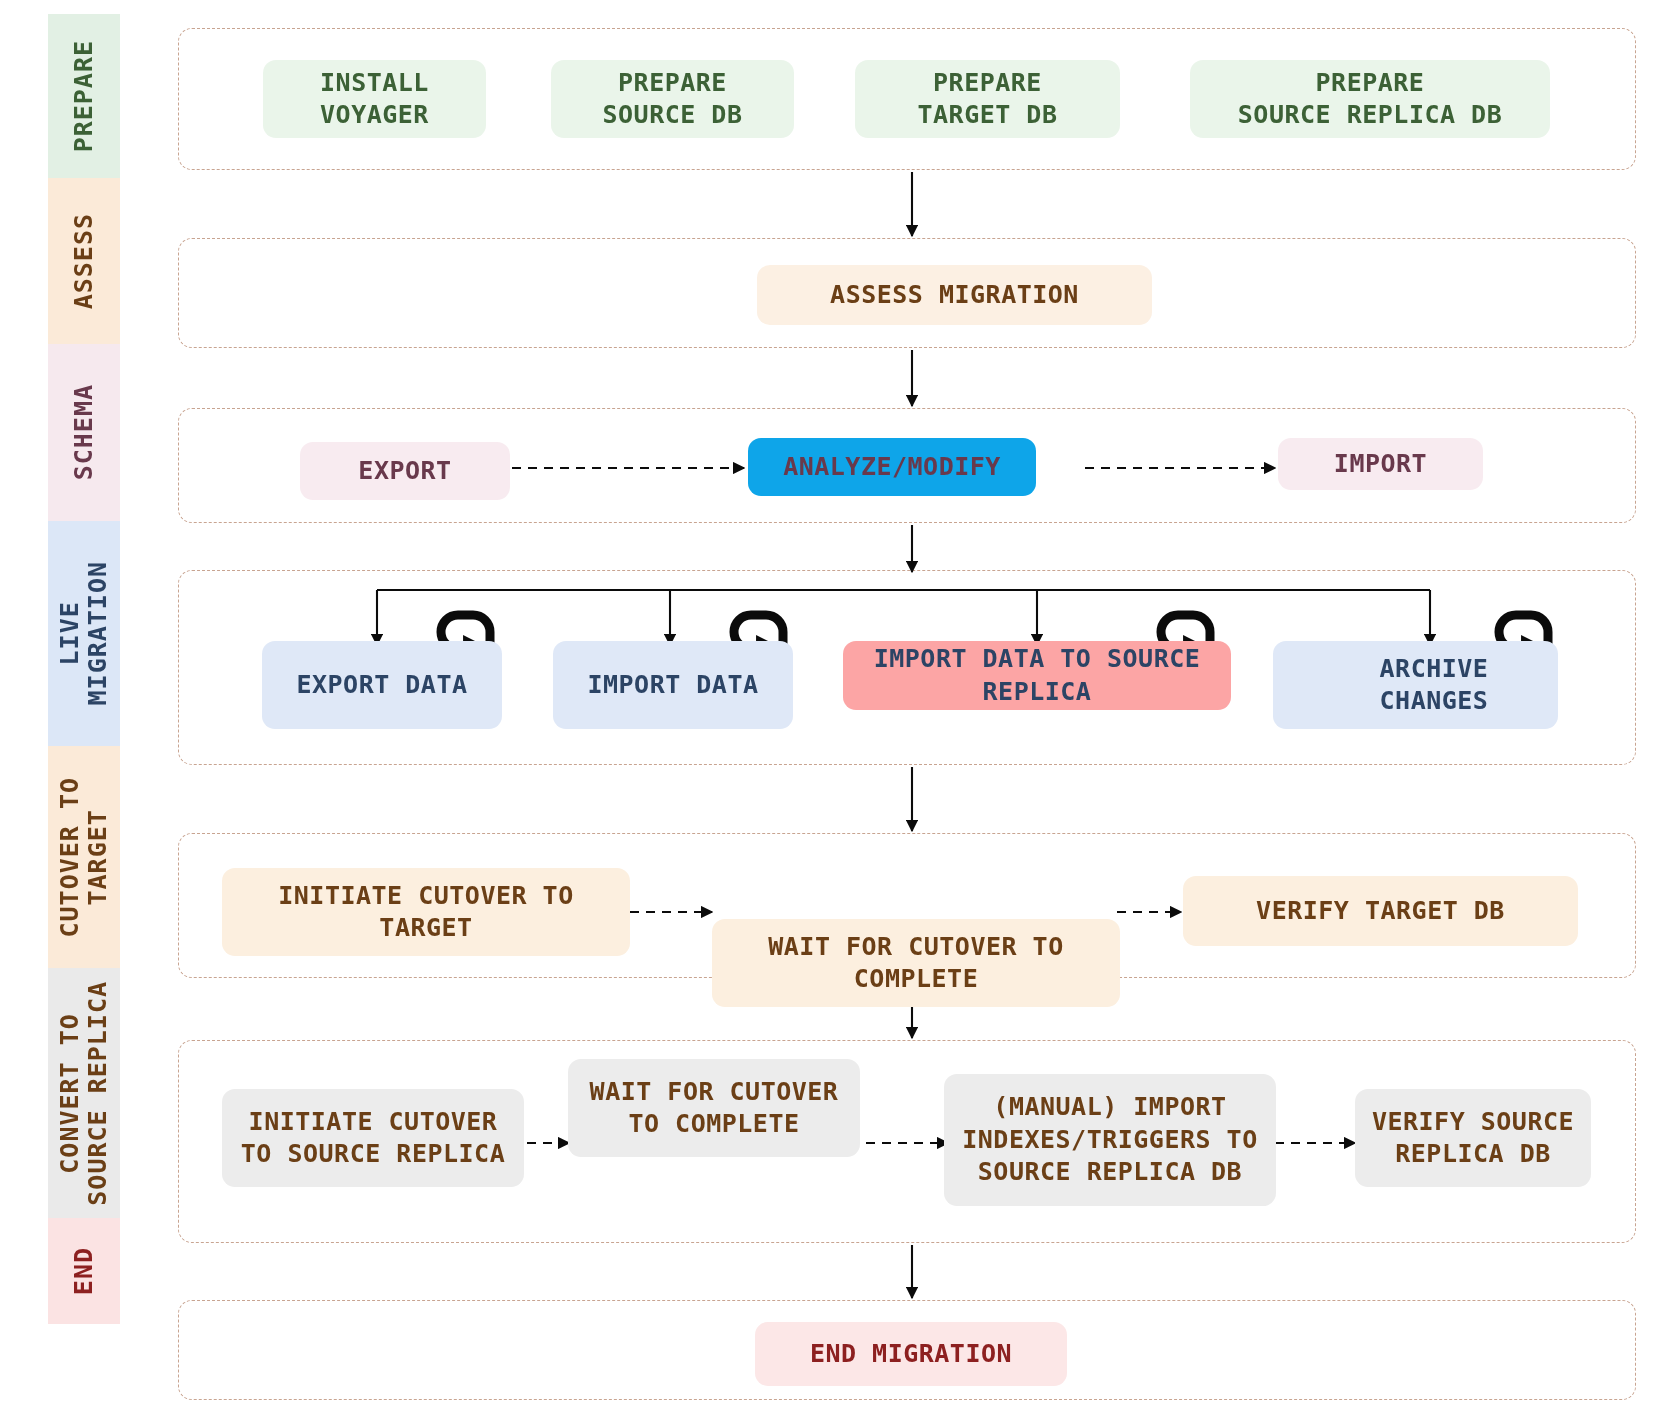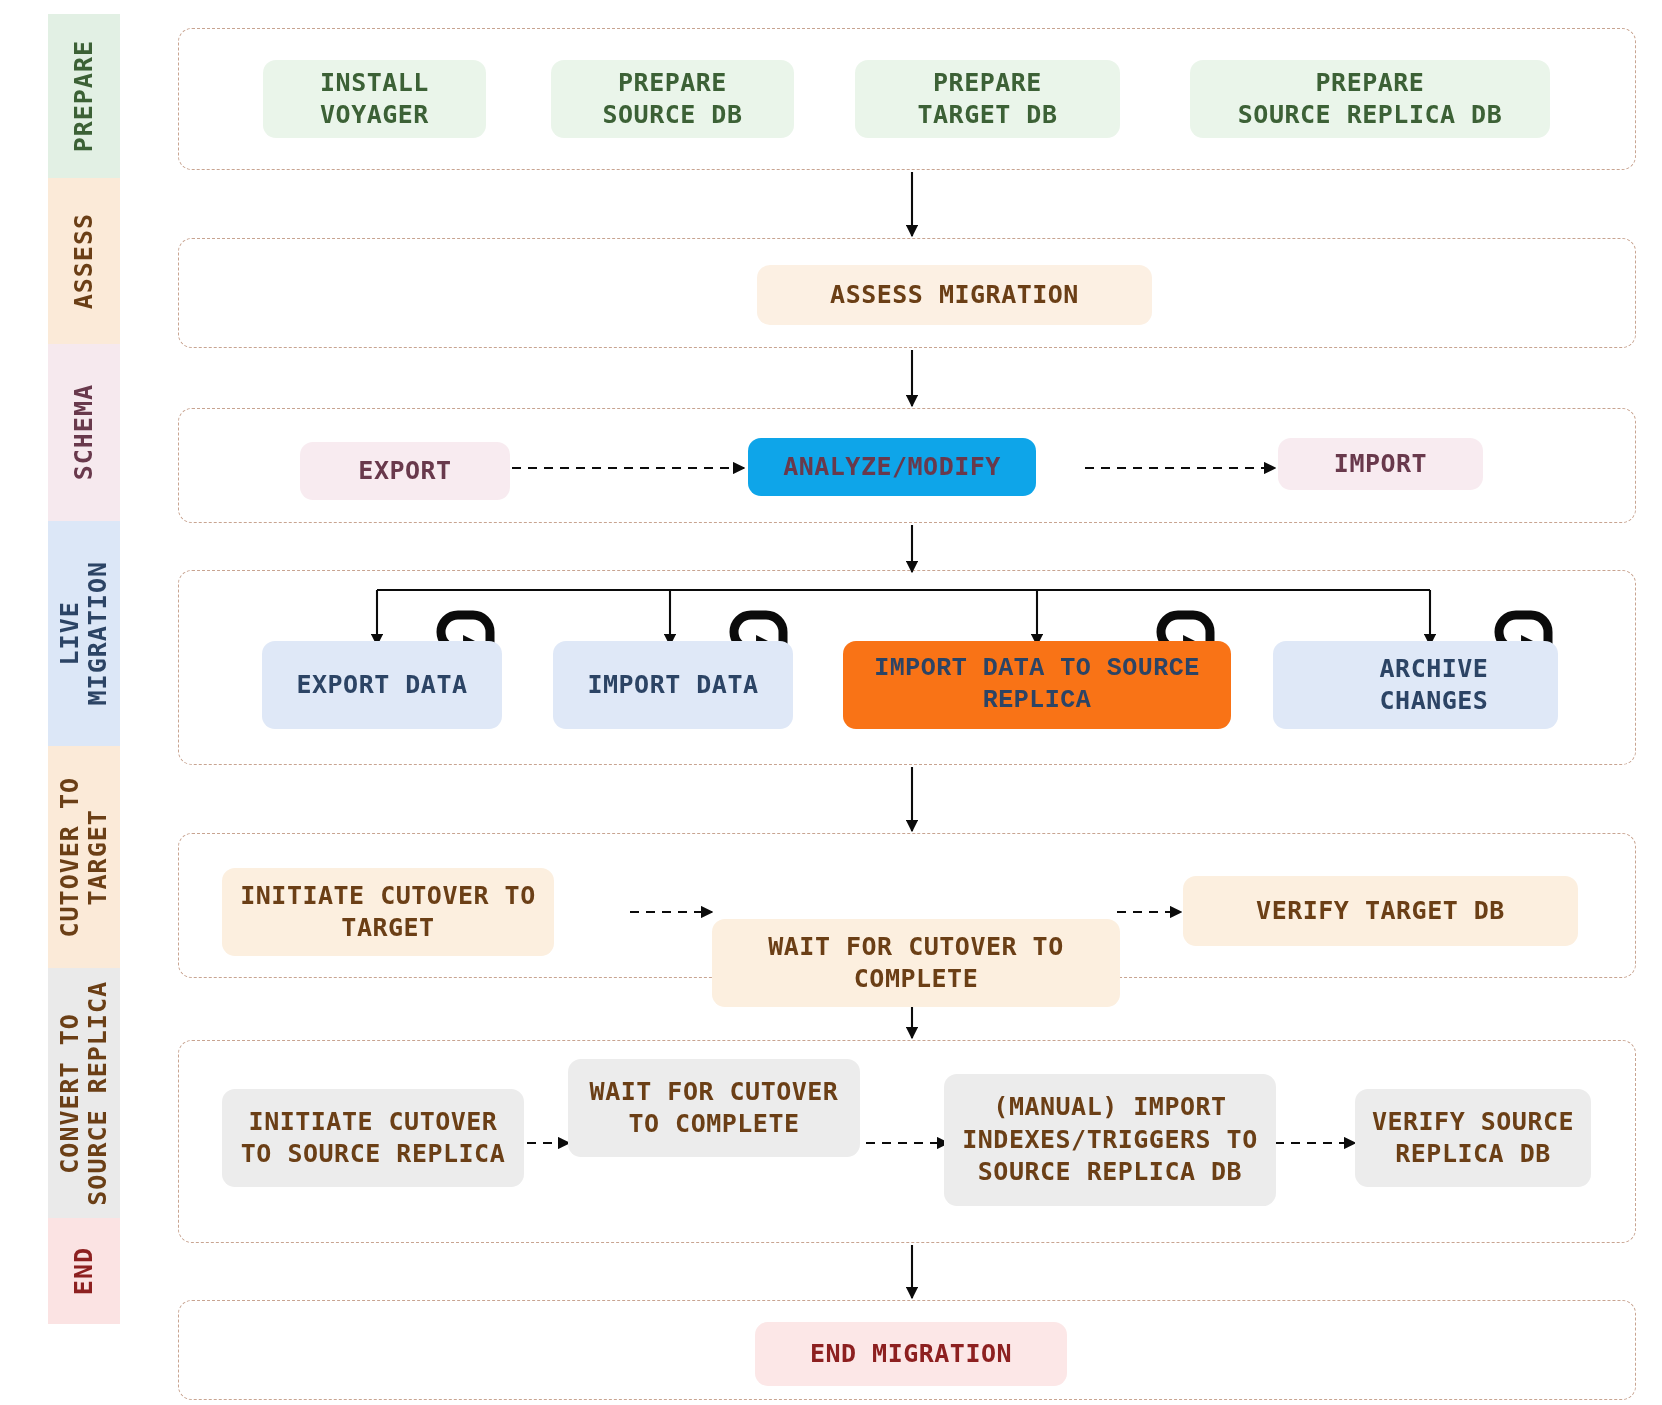--- a/index.html
+++ b/index.html
@@ -190,25 +190,25 @@
 SOURCE REPLICA DB</div>
 
   <div class="node" style="left:711px;top:265px;width:395px;height:60px;background:#fcf0e3;color:#6b3f16;margin-left:46px;">ASSESS MIGRATION</div>
 
   <div class="node" style="left:300px;top:442px;width:210px;height:58px;background:#f8ebf0;color:#69394c;">EXPORT</div>
   <div class="node" style="left:748px;top:438px;width:288px;height:58px;background:#0ea5e9;color:#69394c;">ANALYZE/MODIFY</div>
   <div class="node" style="left:1278px;top:438px;width:205px;height:52px;background:#f8ebf0;color:#69394c;">IMPORT</div>
 
   <div class="node" style="left:262px;top:641px;width:240px;height:88px;background:#dfe8f7;color:#2c4465;">EXPORT DATA</div>
   <div class="node" style="left:553px;top:641px;width:240px;height:88px;background:#dfe8f7;color:#2c4465;">IMPORT DATA</div>
-  <div class="node" style="left:843px;top:641px;width:388px;height:88px;background:#f97316;color:#2c4465;font-family:Liberation Mono, monospace;">IMPORT DATA TO SOURCE
+  <div class="node" style="left:843px;top:641px;width:388px;height:69px;background:#fca5a5;color:#2c4465;">IMPORT DATA TO SOURCE
 REPLICA</div>
   <div class="node" style="left:1273px;top:641px;width:285px;height:88px;background:#dfe8f7;color:#2c4465;padding-left:47px;">ARCHIVE CHANGES</div>
 
-  <div class="node" style="left:222px;top:868px;width:332px;height:88px;background:#fcefdf;color:#6b3f16;">INITIATE CUTOVER TO
+  <div class="node" style="left:222px;top:868px;width:408px;height:88px;background:#fcefdf;color:#6b3f16;">INITIATE CUTOVER TO
 TARGET</div>
   <div class="node" style="left:712px;top:919px;width:408px;height:88px;background:#fcefdf;color:#6b3f16;">WAIT FOR CUTOVER TO
 COMPLETE</div>
   <div class="node" style="left:1183px;top:876px;width:395px;height:70px;background:#fcefdf;color:#6b3f16;">VERIFY TARGET DB</div>
 
   <div class="node" style="left:222px;top:1089px;width:302px;height:98px;background:#ececec;color:#6b3f16;">INITIATE CUTOVER
 TO SOURCE REPLICA</div>
   <div class="node" style="left:568px;top:1059px;width:292px;height:98px;background:#ececec;color:#6b3f16;">WAIT FOR CUTOVER
 TO COMPLETE</div>
   <div class="node" style="left:944px;top:1074px;width:332px;height:132px;background:#ececec;color:#6b3f16;">(MANUAL) IMPORT

